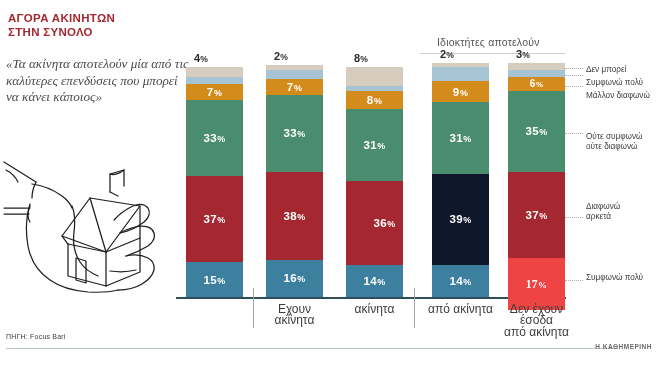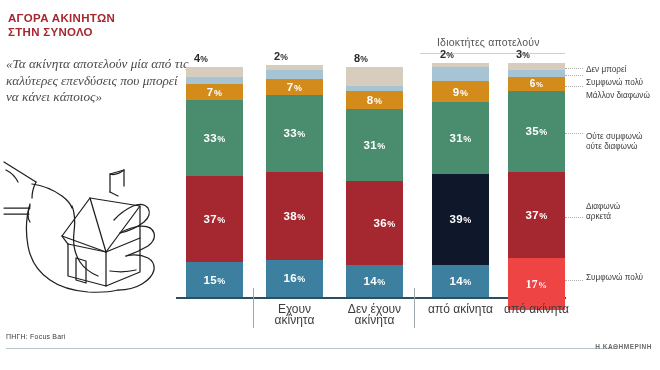--- a/index.html
+++ b/index.html
@@ -200,21 +200,20 @@
         <div class="seg" style="top: 109.08px; height: 71.92px; background: rgb(74, 141, 110);">
           <span>31<span class="unit">%</span></span>
         </div>
         <div class="seg" style="top: 90.52px; height: 18.56px; background: rgb(211, 139, 27);">
           <span>8<span class="unit">%</span></span>
         </div>
         <div class="seg pct-sm" style="top: 85.88px; height: 4.64px; background: rgb(166, 196, 212);"></div>
         <div class="seg" style="top: 67.32px; height: 18.56px; background: rgb(214, 205, 190);"></div>
       </div>
       <div class="xlabel" style="left: 331.5px; top: 304px;">
-        <div>Δεν έχουν</div>
         <div>ακίνητα</div>
       </div>
       <div class="outside-label" style="left: 462px; top: 68.28px;">6<span class="unit">%</span></div>
       <div class="outside-label" style="left: 440px; top: 47.68px;">2<span class="unit">%</span></div>
       <div class="bar" style="left: 432px;">
         <div class="seg" style="top: 264.52px; height: 32.48px; background: rgb(61, 127, 158);">
           <span>14<span class="unit">%</span></span>
         </div>
         <div class="seg" style="top: 174.04px; height: 90.48px; background: #0f172a;">
           <span>39<span class="unit">%</span></span>
@@ -243,20 +242,21 @@
         <div class="seg" style="top: 90.52px; height: 81.2px; background: rgb(74, 141, 110); text-align: center;">
           <span>35<span class="unit">%</span></span>
         </div>
         <div class="seg pct-sm" style="top: 76.6px; height: 13.92px; background: rgb(211, 139, 27);">
           <span>6<span class="unit">%</span></span>
         </div>
         <div class="seg pct-sm" style="top: 69.64px; height: 6.96px; background: rgb(166, 196, 212);"></div>
         <div class="seg pct-sm" style="top: 62.68px; height: 6.96px; background: rgb(214, 205, 190);"></div>
       </div>
       <div class="xlabel" style="left: 493.5px; top: 304px;">
+        <div>Δεν έχουν έσοδα</div>
         <div>από ακίνητα</div>
       </div>
       <div class="vsep" style="left: 253px; top: 288px; height: 40px;"></div>
       <div class="vsep" style="left: 414px; top: 288px; height: 40px;"></div>
       <div class="legend-item" style="top: 65px;">
         <div>Δεν μπορεί</div>
       </div>
       <div class="leader" style="left: 565px; width: 18px; top: 68.48px;"></div>
       <div class="legend-item" style="top: 78px;">
         <div>Συμφωνώ πολύ</div>

